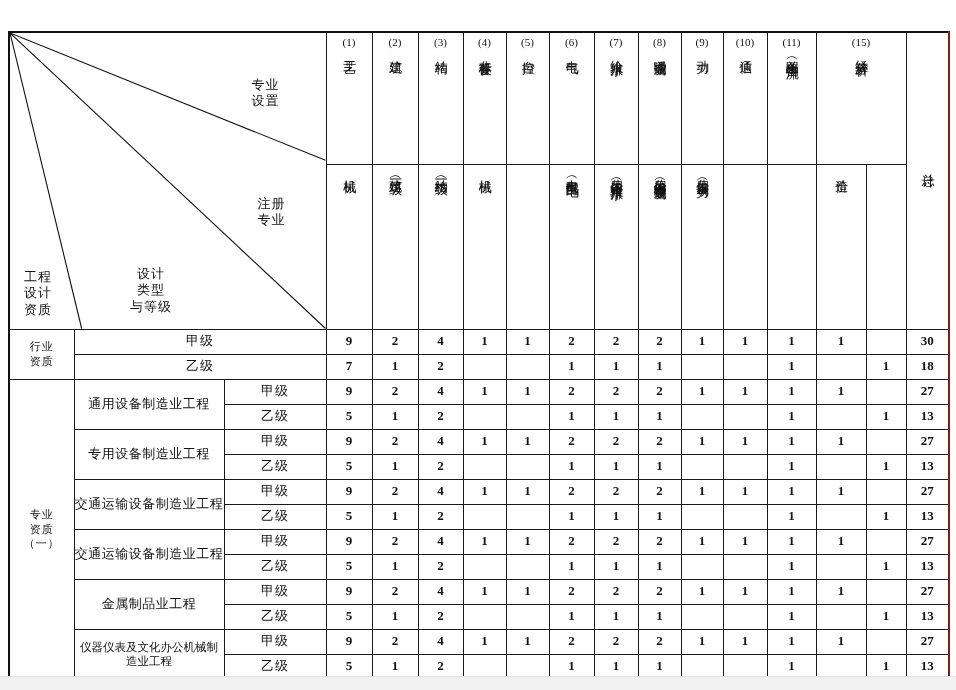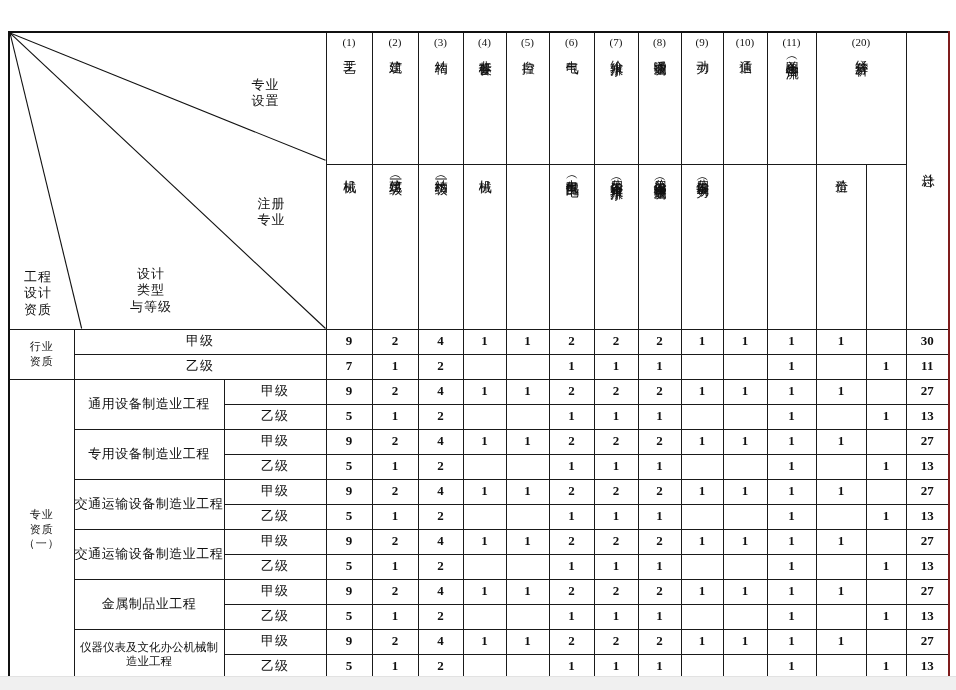--- a/index.html
+++ b/index.html
@@ -280,21 +280,21 @@
               </div>
             </td>
             <td class="outer-t">
               <div class="hdr-cell-inner">
                 <span class="num-idx">(11)</span>
                 <span class="vt">总图（含物流）</span>
               </div>
             </td>
             <td colspan="2" class="outer-t">
               <div class="hdr-cell-inner">
-                <span class="num-idx">(20)</span>
+                <span class="num-idx">(15)</span>
                 <span class="vt">经济分析</span>
               </div>
             </td>
             <td rowspan="2" class="outer-t outer-r">
               <div class="vt-mid-wrap" style="padding-top:130px">
                 <span class="vt-total">总计</span>
               </div>
             </td>
           </tr>
           <tr style="height: 165px;">
@@ -391,21 +391,21 @@
             <td><span class="num"></span></td>
             <td><span class="num"></span></td>
             <td><span class="num">1</span></td>
             <td><span class="num">1</span></td>
             <td><span class="num">1</span></td>
             <td><span class="num"></span></td>
             <td><span class="num"></span></td>
             <td><span class="num">1</span></td>
             <td><span class="num"></span></td>
             <td><span class="num">1</span></td>
-            <td class="outer-r"><span class="num">11</span></td>
+            <td class="outer-r"><span class="num">18</span></td>
           </tr>
           <tr style="height: 25px;">
             <td rowspan="12" class="outer-l"><span class="rowlabel">专业
 资质
 （一）</span></td>
             <td rowspan="2"><span class="catname">通用设备制造业工程</span></td>
             <td><span class="grade">甲级</span></td>
             <td><span class="num">9</span></td>
             <td><span class="num">2</span></td>
             <td><span class="num">4</span></td>

